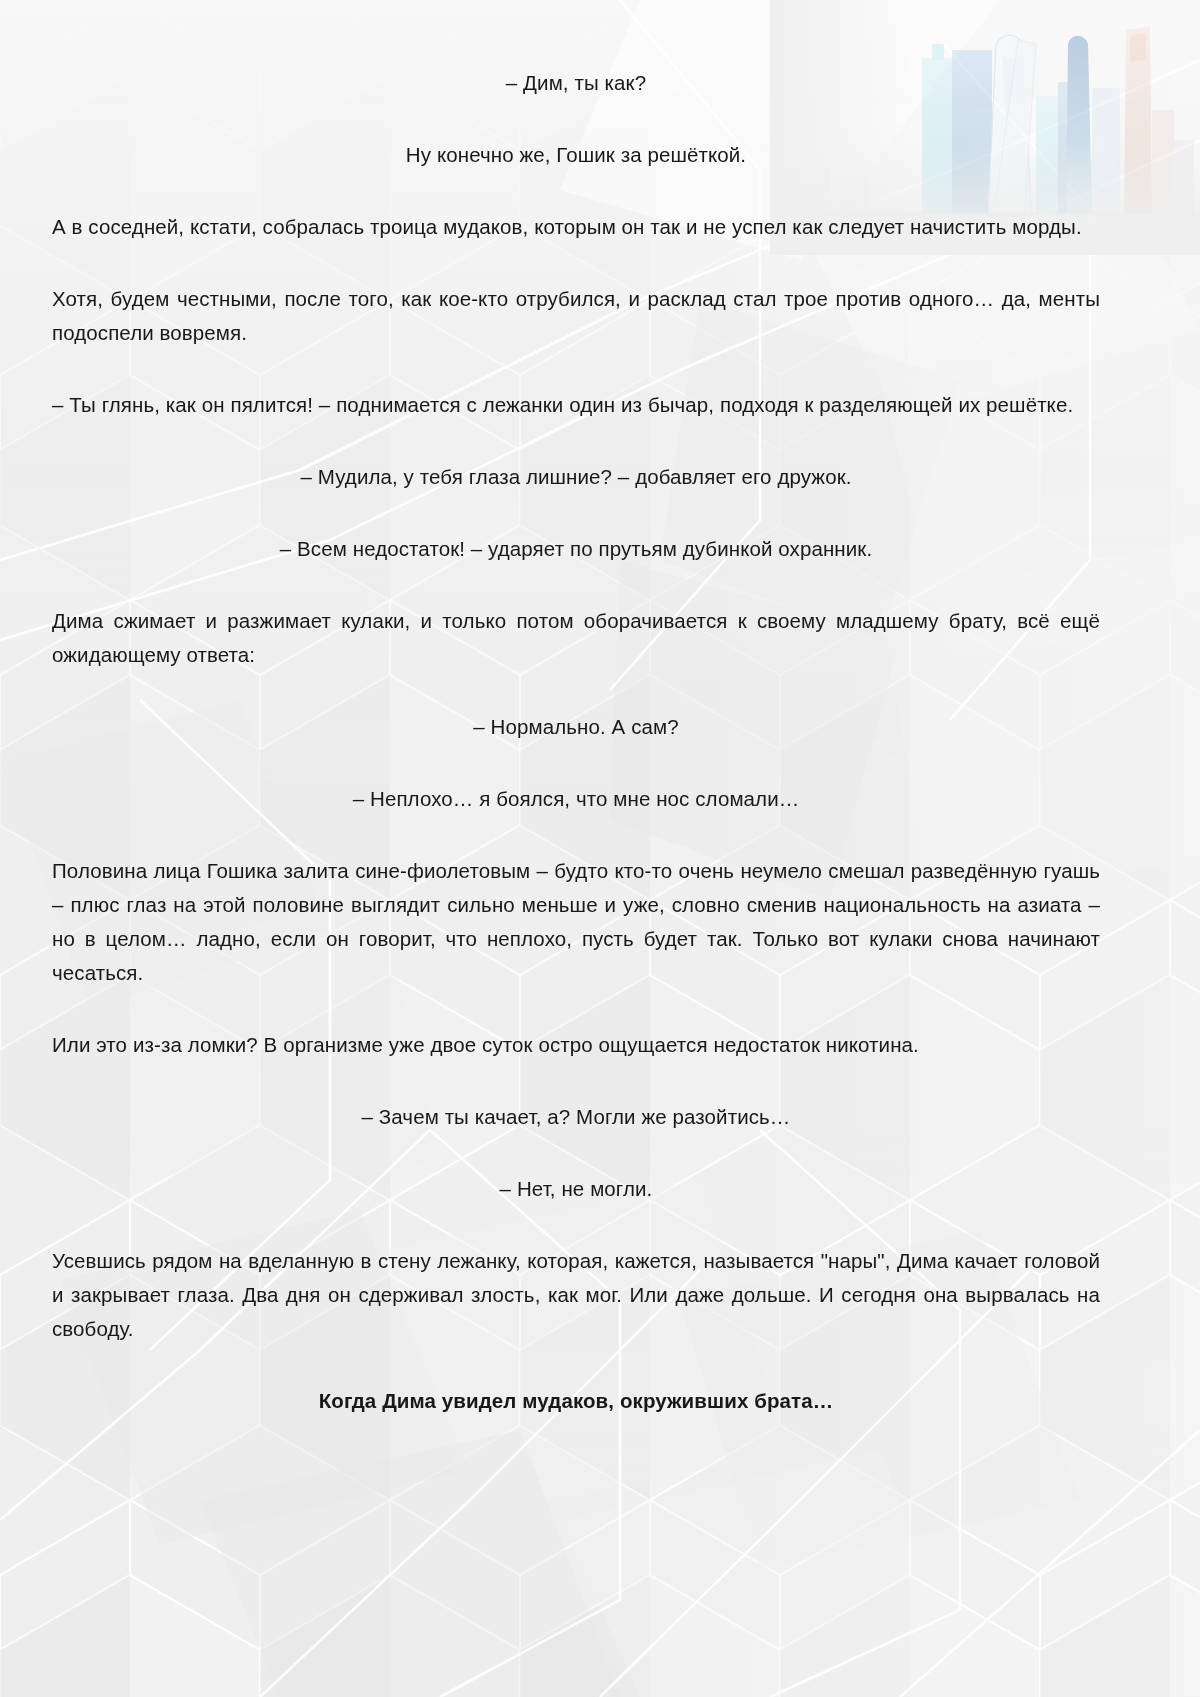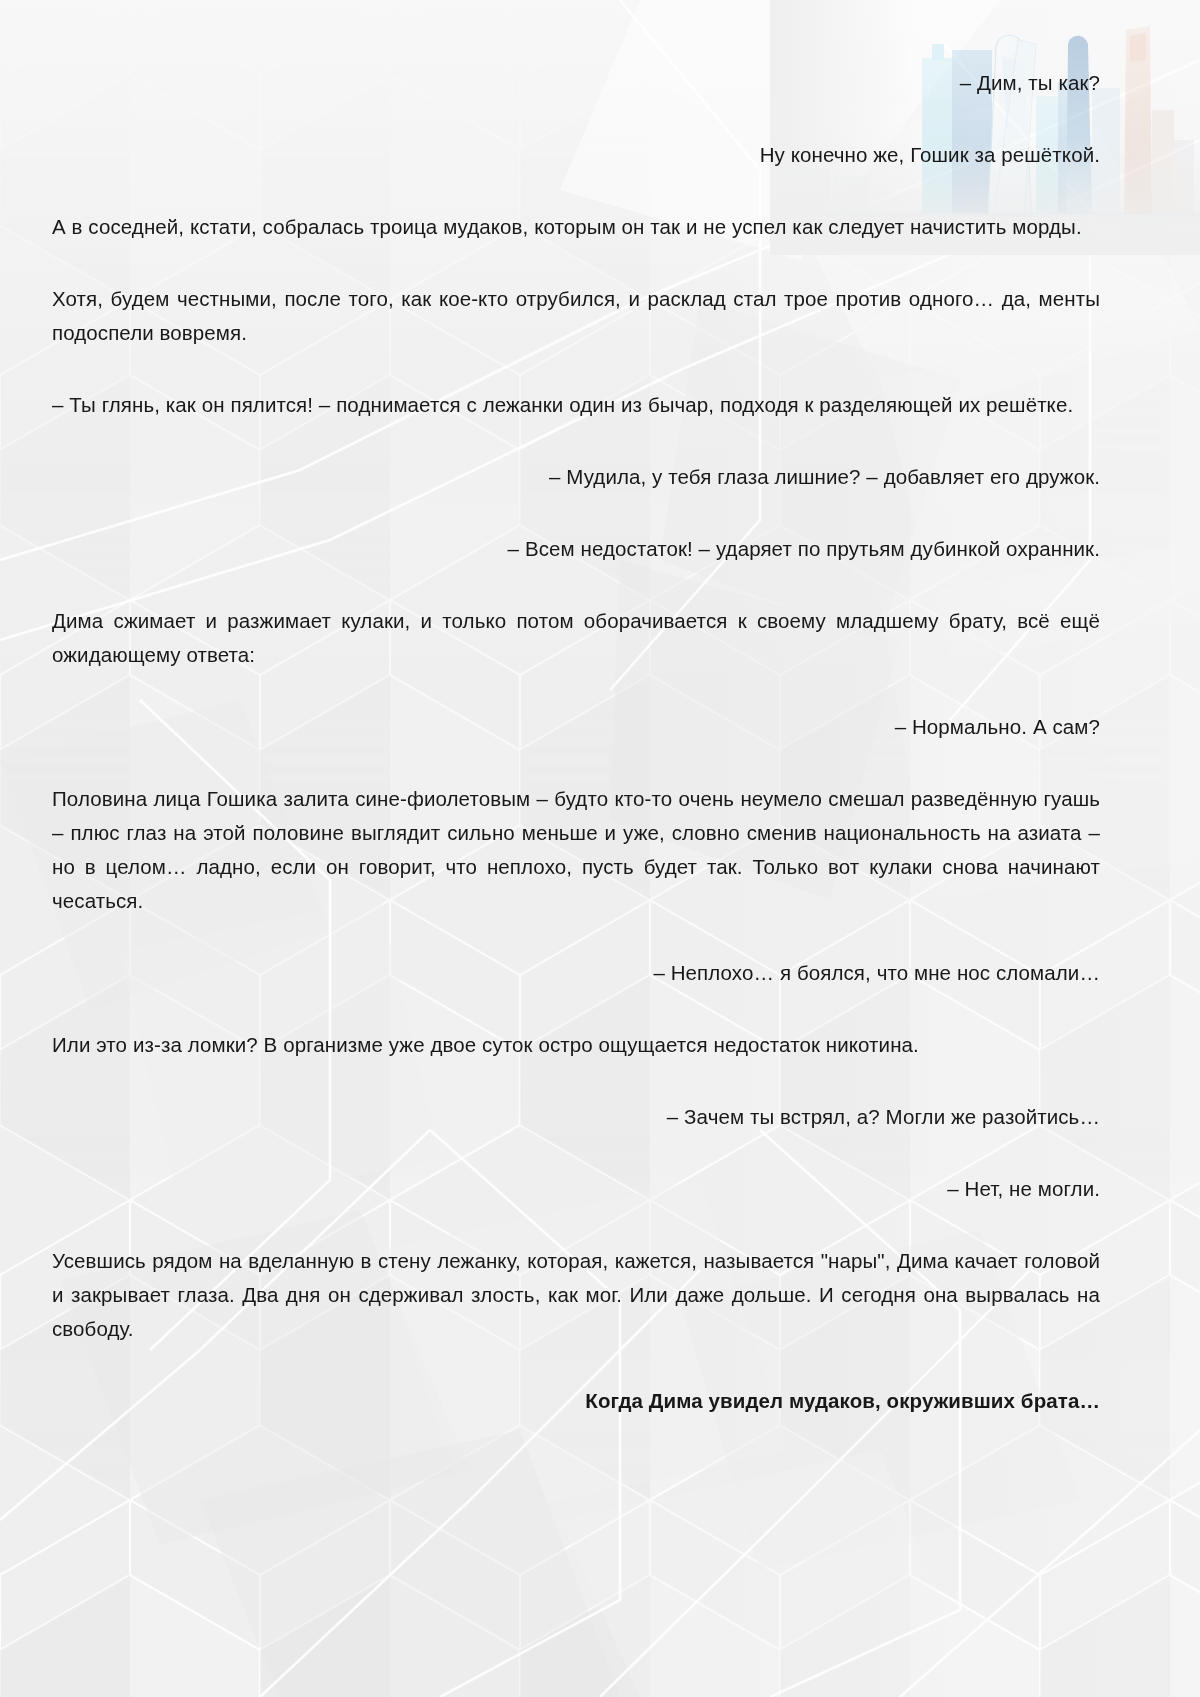--- a/index.html
+++ b/index.html
@@ -80,21 +80,21 @@
     font-size: 20.5px;
     line-height: 34px;
     color: #181818;
     text-align: justify;
     text-justify: inter-word;
     letter-spacing: 0.1px;
     -webkit-font-smoothing: antialiased;
   }
   p.para:last-child { margin-bottom: 0; font-weight: bold; }
   
-  p.para.short { text-align: right; }
+  p.para.short { text-align: center; }
 </style>
 </head>
 <body>
 
 <div id="page">
 
   <svg id="bg-hex-svg" class="bg-layer" width="1200" height="1697" viewBox="0 0 1200 1697" preserveAspectRatio="none" aria-hidden="true">
     <defs>
       <pattern id="hexPat" width="260" height="300" patternUnits="userSpaceOnUse">
         <g fill="none" stroke="#ffffff" stroke-width="2.2" opacity="0.95">
@@ -224,22 +224,22 @@
   <main id="content">
     <p class="para short">– Дим, ты как?</p>
     <p class="para short">Ну конечно же, Гошик за решёткой.</p>
     <p class="para">А в соседней, кстати, собралась троица мудаков, которым он так и не успел как следует начистить морды.</p>
     <p class="para">Хотя, будем честными, после того, как кое-кто отрубился, и расклад стал трое против одного… да, менты подоспели вовремя.</p>
     <p class="para">– Ты глянь, как он пялится! – поднимается с лежанки один из бычар, подходя к разделяющей их решётке.</p>
     <p class="para short">– Мудила, у тебя глаза лишние? – добавляет его дружок.</p>
     <p class="para short">– Всем недостаток! – ударяет по прутьям дубинкой охранник.</p>
     <p class="para">Дима сжимает и разжимает кулаки, и только потом оборачивается к своему младшему брату, всё ещё ожидающему ответа:</p>
     <p class="para short">– Нормально. А сам?</p>
+    <p class="para short">– Неплохо… я боялся, что мне нос сломали…</p>
     <p class="para">Половина лица Гошика залита сине-фиолетовым – будто кто-то очень неумело смешал разведённую гуашь – плюс глаз на этой половине выглядит сильно меньше и уже, словно сменив национальность на азиата – но в целом… ладно, если он говорит, что неплохо, пусть будет так. Только вот кулаки снова начинают чесаться.</p>
-    <p class="para short">– Неплохо… я боялся, что мне нос сломали…</p>
     <p class="para">Или это из-за ломки? В организме уже двое суток остро ощущается недостаток никотина.</p>
-    <p class="para short">– Зачем ты встрял, а? Могли же разойтись…</p>
+    <p class="para short">– Зачем ты качает, а? Могли же разойтись…</p>
     <p class="para short">– Нет, не могли.</p>
     <p class="para">Усевшись рядом на вделанную в стену лежанку, которая, кажется, называется "нары", Дима качает головой и закрывает глаза. Два дня он сдерживал злость, как мог. Или даже дольше. И сегодня она вырвалась на свободу.</p>
     <p class="para short">Когда Дима увидел мудаков, окруживших брата…</p>
   </main>
 
 </div>
 
 </body></html>

